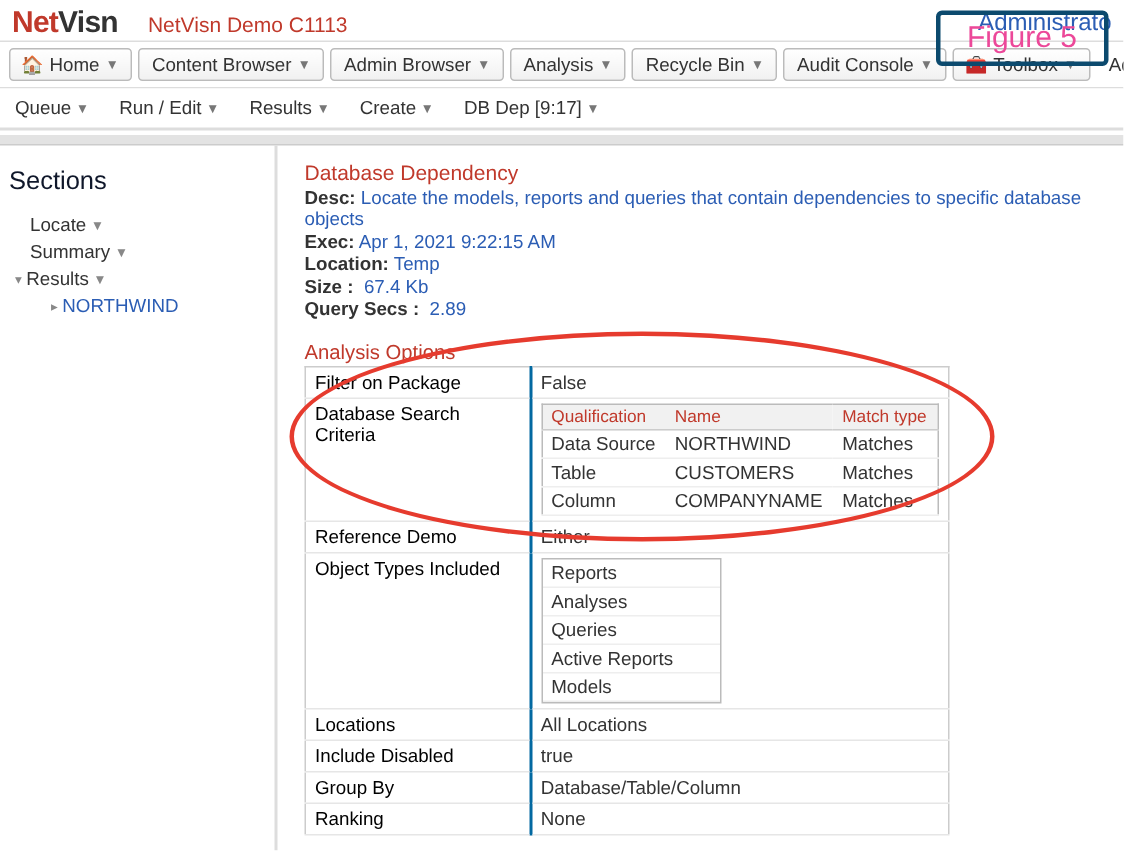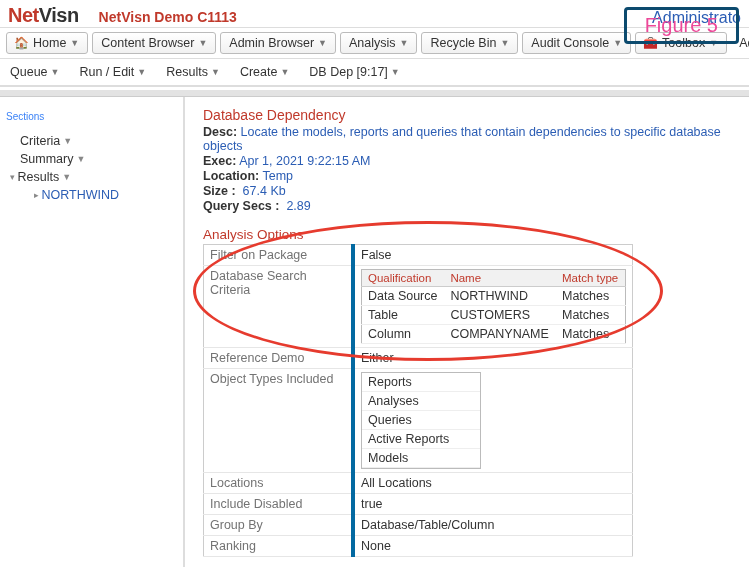--- a/index.html
+++ b/index.html
@@ -1,50 +1,50 @@
 <!DOCTYPE html>
 <html><head>
 <meta charset="utf-8">
 <style>
   * { box-sizing: border-box; }
   html, body { margin: 0; padding: 0; font-family: Arial, sans-serif; font-size: 13px; color: #333; background: #fff; }
   body { width: 749px; }
-  .topbar { display: flex; align-items: flex-end; padding: 4px 8px 0 8px; }
+  .topbar { display: flex; align-items: center; padding: 4px 8px 0 8px; }
   .logo-area { display: flex; flex-direction: column; }
   .logo { font-weight: bold; font-size: 20px; letter-spacing: -0.5px; }
   .logo .net { color: #c0392b; }
   .logo .visn { color: #333; }
-  .demo-title { color: #c0392b; font-weight: bold; font-size: 14px; margin-left: 12px; }
+  .demo-title { color: #c0392b; font-weight: normal; font-size: 14px; margin-left: 12px; }
   .top-right { margin-left: auto; display: flex; align-items: center; gap: 10px; }
   .admin-link { color: #2b5db4; font-size: 16px; }
   .figure-badge { border: 3px solid #0c4a6e; border-radius: 4px; padding: 4px 18px; color: #ec4899; font-size: 20px; }
   .toolbar { display: flex; gap: 4px; padding: 4px 6px; border-top: 1px solid #ddd; border-bottom: 1px solid #ddd; background: #fff; align-items: center; }
   .tb-btn { display: inline-flex; align-items: center; gap: 4px; border: 1px solid #bbb; border-radius: 3px; padding: 3px 8px; background: linear-gradient(#fff,#f1f1f1); font-size: 12.5px; cursor: pointer; white-space: nowrap; }
   .tb-btn .caret { font-size: 9px; color: #777; }
   .icon-small { width: 14px; height: 14px; display: inline-flex; align-items: center; justify-content: center; font-size: 12px; }
   .subbar { display: flex; gap: 20px; padding: 6px 10px; border-bottom: 2px solid #ddd; background: #fff; font-size: 12.5px; }
   .sub-item { display: inline-flex; align-items: center; gap: 3px; cursor: pointer; color: #333; }
   .sub-item .caret { font-size: 9px; color: #777; }
   .content { display: flex; }
   .sidebar { width: 185px; padding: 14px 6px 6px 6px; border-right: 2px solid #ddd; min-height: 450px; }
-  .sidebar h4 { margin: 0 0 10px 0; font-size: 10px; font-weight: normal; color: #3b82f6; }
+  .sidebar h4 { margin: 0 0 10px 0; font-size: 17px; font-weight: normal; color: #0f172a; }
   .tree-item { display: flex; align-items: center; gap: 3px; padding: 2px 0 2px 14px; font-size: 12.5px; cursor: pointer; }
   .tree-item.sub { padding-left: 28px; }
   .tree-caret { font-size: 9px; color: #888; }
   .tree-link { color: #2b5db4; }
   .tree-label { color: #333; }
   .main { flex: 1; padding: 10px 10px 10px 18px; }
   .title { color: #c0392b; font-size: 14px; margin-bottom: 2px; }
   .meta-row { font-size: 12.5px; margin: 1px 0; }
   .meta-row .lbl { color: #333; font-weight: bold; }
   .meta-row .val-blue { color: #2b5db4; }
   .section-title { color: #c0392b; font-size: 13.5px; margin: 14px 0 2px 0; }
   .prop-table { border: 1px solid #ccc; border-collapse: collapse; width: 430px; }
   .prop-table td { padding: 3px 6px; vertical-align: top; font-size: 12.5px; }
-  .prop-table td.key { color: #737373; width: 150px; border-right: 4px solid #0369a1; }
+  .prop-table td.key { color: #000000; width: 150px; border-right: 2px solid #0369a1; }
   .prop-table tr { border-bottom: 1px solid #e6e6e6; }
   .inner-table { border: 1px solid #bbb; border-collapse: collapse; width: 265px; }
   .inner-table th { background: #f1f1f1; color: #c0392b; font-weight: normal; font-size: 11.5px; text-align: left; padding: 2px 6px; border-bottom: 1px solid #ccc; }
   .inner-table td { padding: 2px 6px; font-size: 12.5px; border-bottom: 1px solid #eee; }
   .list-box { border: 1px solid #bbb; width: 120px; }
   .list-box div { padding: 2px 6px; font-size: 12.5px; border-bottom: 1px solid #eee; }
   .circle-area { position: relative; }
   .ellipse { position: absolute; border: 3px solid #e63b2e; border-radius: 50% / 50%; pointer-events: none; }
   .hr-top { border-top: 6px solid #e3e3e3; border-bottom: 1px solid #ccc; height: 0; margin-top:3px; }
 </style>
@@ -125,21 +125,21 @@
       <span>DB Dep [9:17]</span>
       <span class="caret">▼</span>
     </span>
 </div>
 <div class="hr-top"></div>
 
 <div class="content">
   <div class="sidebar">
     <h4>Sections</h4>
     <div class="tree-item">
-        <span class="tree-label">Criteria</span>
+        <span class="tree-label">Locate</span>
         <span class="tree-caret">▼</span>
       </div>
     <div class="tree-item">
         <span class="tree-label">Summary</span>
         <span class="tree-caret">▼</span>
       </div>
     <div class="tree-item" style="padding-left:4px;">
         <span class="tree-caret">▾</span>
         <span class="tree-label">Results</span>
         <span class="tree-caret">▼</span>

